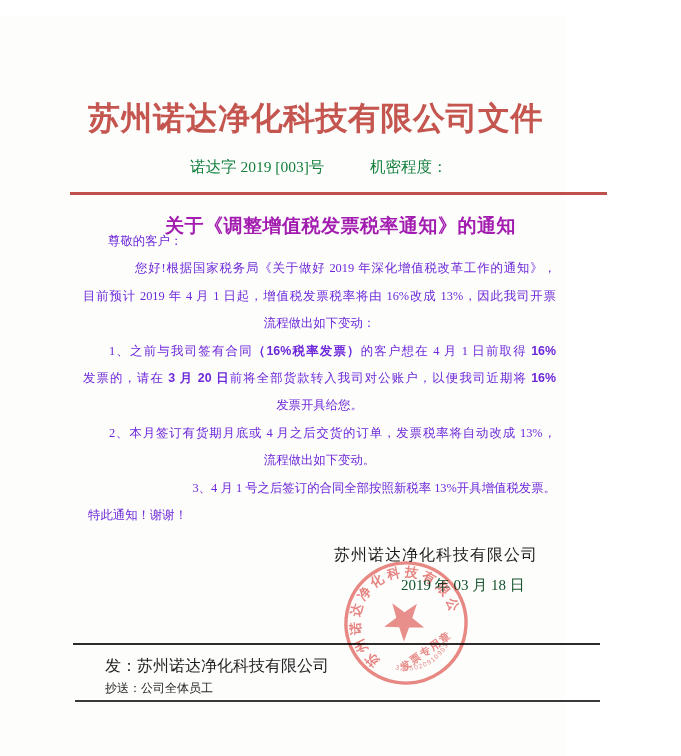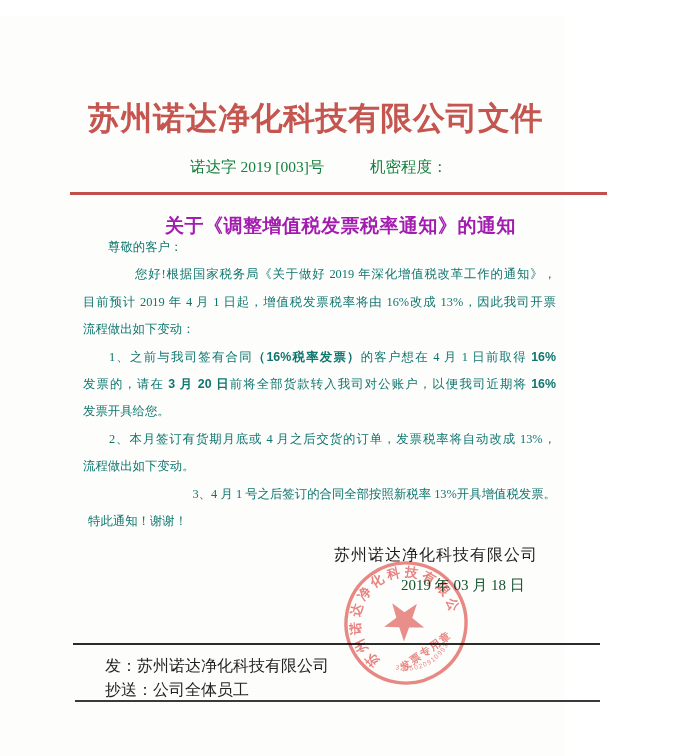--- a/index.html
+++ b/index.html
@@ -28,34 +28,34 @@
   
   .doc-title{
     position:absolute;left:0;top:197px;width:681px;height:26px;
     text-align:center;
     font-family:"Liberation Sans","DejaVu Sans",sans-serif;
     font-weight:700;font-size:19px;line-height:26px;color:#a21caf;
     letter-spacing:0.5px;white-space:nowrap;
   }
   
   .body-text{
-    position:absolute;left:83px;top:218px;width:473px;color:#0f766e;
+    position:absolute;left:83px;top:212px;width:473px;color:#6d28d9;
   }
   .bline{
     height:27.4px;line-height:27.4px;font-size:12.4px;
     text-align:left;
   }
   .bline.fill{
     text-align:justify;text-align-last:justify;
   }
   .ind-salute{padding-left:25px;}
   .ind-greet{padding-left:52px;}
   .ind-item{padding-left:26px;text-align:right;}
   .ind-close{padding-left:5px;}
-  .ind-none{padding-left:0;}
+  .ind-none{padding-left:0;text-align:center;}
   .seg-b{
     font-family:"Liberation Sans","DejaVu Sans",sans-serif;
     font-weight:700;
   }
   
   .sig-company{
     position:absolute;left:334px;top:529px;font-size:16px;letter-spacing:1px;
     color:#1d1d1d;white-space:nowrap;
   }
   .sig-date{
@@ -63,21 +63,21 @@
   }
   
   .stamp{
     position:absolute;left:331px;top:532px;width:150px;height:150px;
     mix-blend-mode:multiply;opacity:0.85;
   }
   
   .divider-top{position:absolute;left:73px;top:627px;width:527px;height:2px;background:#2b2b2b;}
   .divider-bottom{position:absolute;left:75px;top:684px;width:525px;height:1.6px;background:#3a3a3a;}
   .issued-by{position:absolute;left:105px;top:640px;font-size:16px;color:#1f1f1f;white-space:nowrap;}
-  .cc-line{position:absolute;left:105px;top:664px;font-size:16px;color:#1f1f1f;white-space:nowrap;}
+  .cc-line{position:absolute;left:105px;top:664px;font-size:12px;color:#1f1f1f;white-space:nowrap;}
 </style>
 </head>
 <body>
 
 <div class="page">
 
   <div class="org-title" style="color: rgb(196, 85, 79);">苏州诺达净化科技有限公司文件</div>
 
   <div class="meta-row">
     <span class="doc-number">诺达字 2019 [003]号</span>

